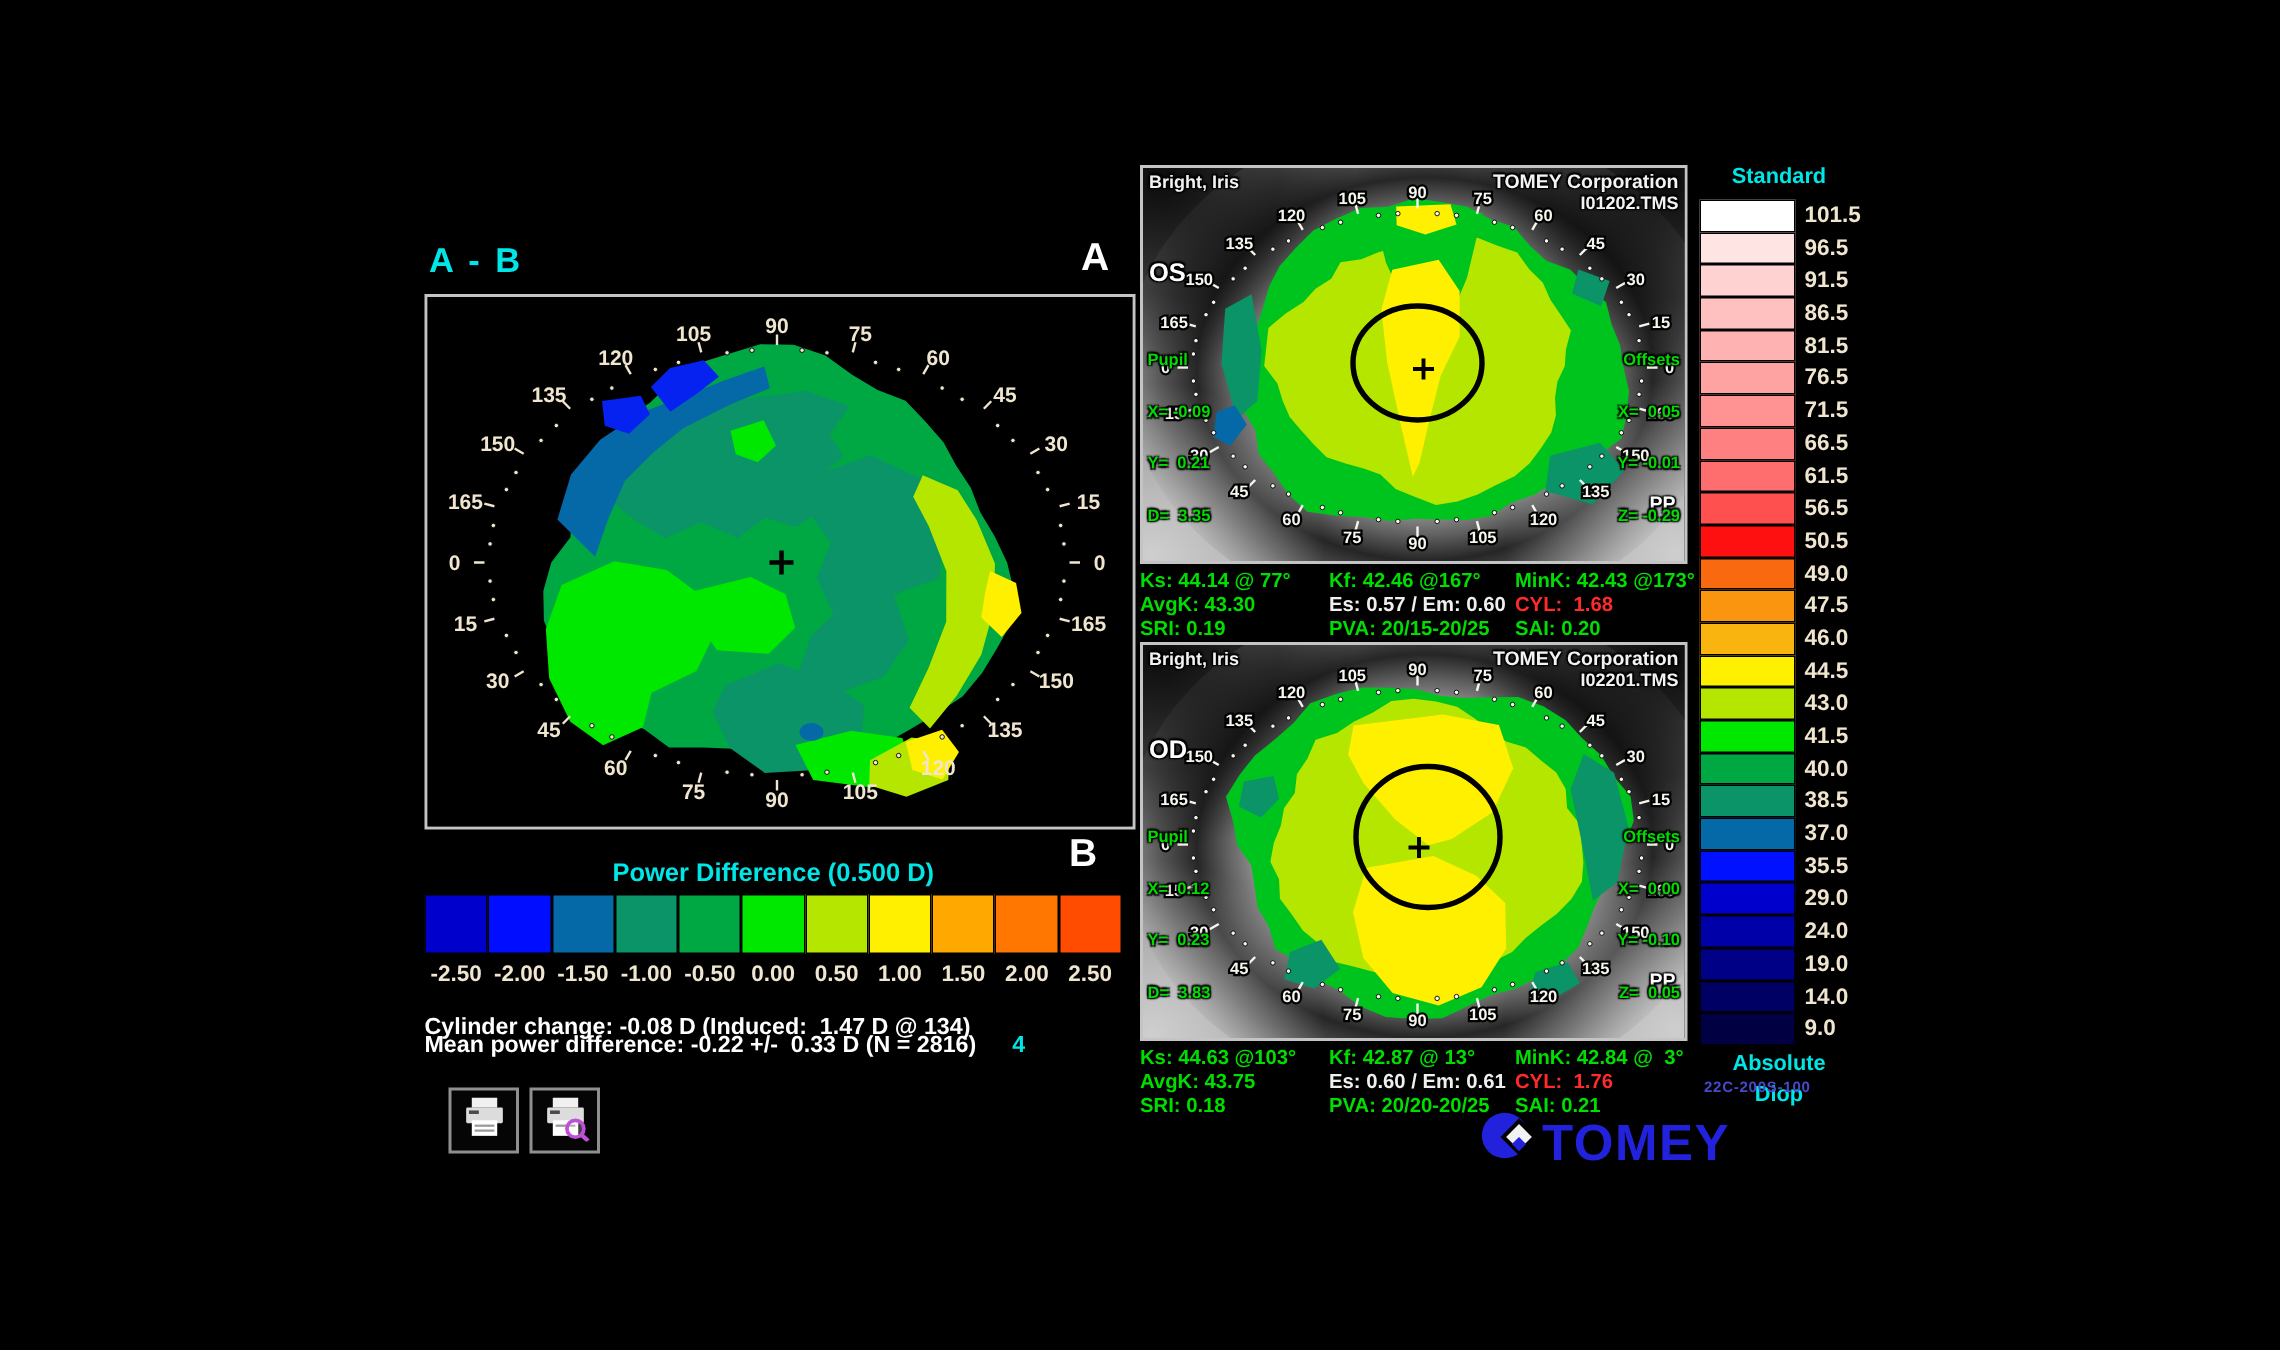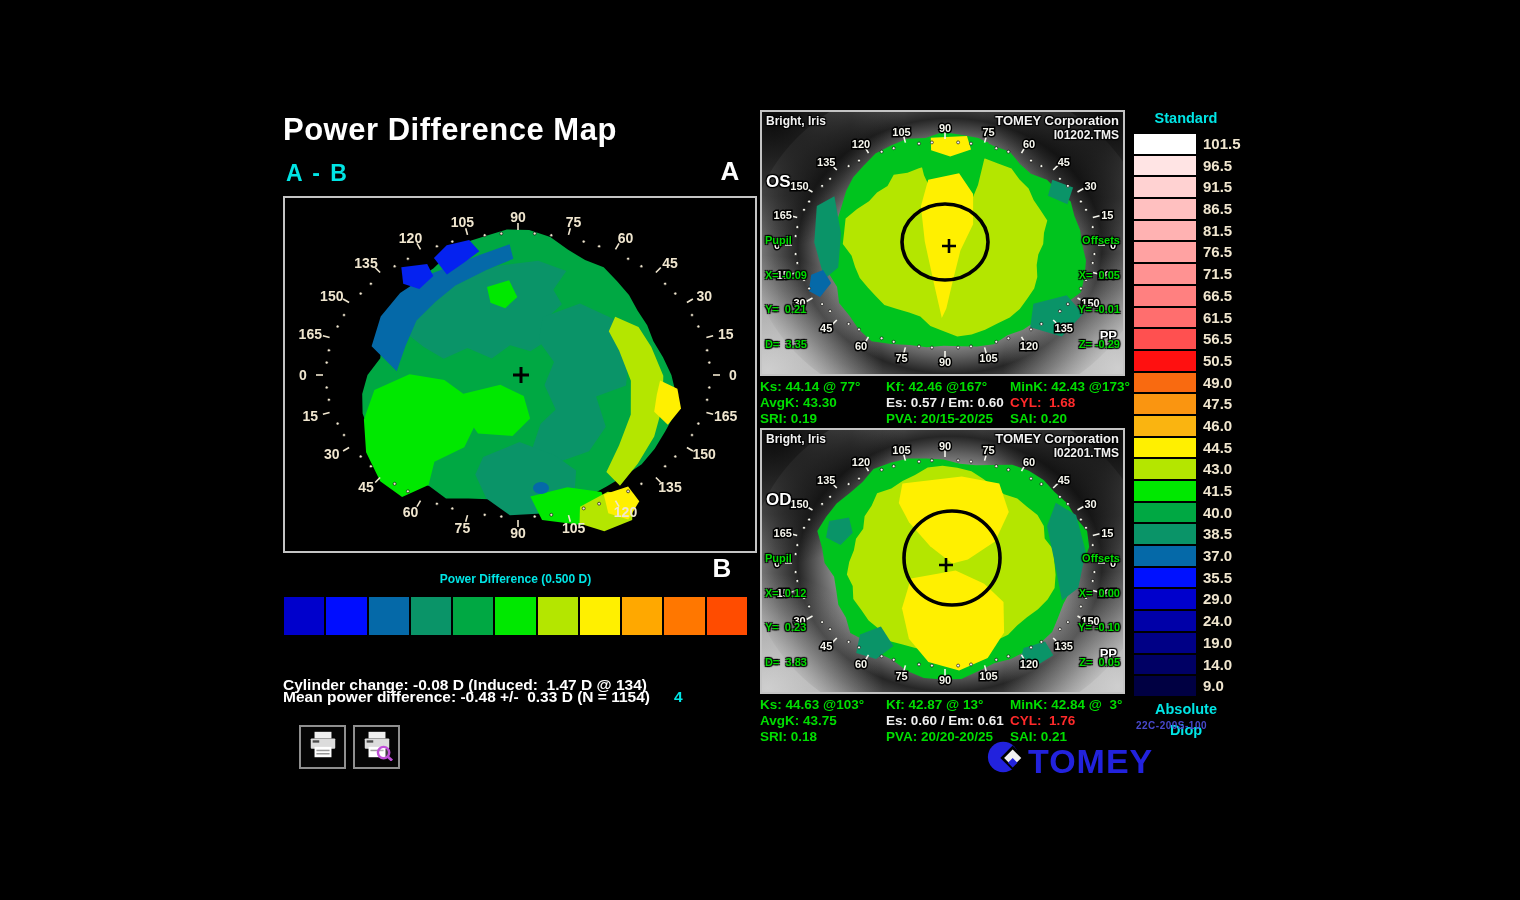--- a/index.html
+++ b/index.html
@@ -10,21 +10,21 @@
   #title{left:283px;top:112px;font-size:31px;font-weight:bold;color:#fff;letter-spacing:.5px;}
   #subtitle{left:286px;top:160px;font-size:23px;font-weight:bold;color:var(--cyan);letter-spacing:2px;}
 
   .frame{border:2px solid #c4c4c4;background:#000;box-sizing:content-box;}
   #main-map{left:283px;top:196px;width:470px;height:353px;}
 
   .map-letter{font-size:26px;font-weight:bold;color:#fff;width:36px;text-align:center;}
   #label-a{left:712px;top:156px;}
   #label-b{left:704px;top:553px;}
 
-  #power-scale-title{left:283px;top:572px;width:465px;text-align:center;color:var(--cyan);font-size:12px;font-weight:bold;}
+  #power-scale-title{left:283px;top:572px;width:465px;text-align:center;color:var(--cyan);font-size:17px;font-weight:bold;}
   #power-scale{left:283px;top:596px;width:465px;height:40px;display:flex;}
   .ps-cell{flex:1;border:1px solid #000;}
   #power-scale-labels{left:283px;top:641px;width:465px;display:flex;}
   .ps-lab{flex:1;text-align:center;font-size:15px;font-weight:bold;color:var(--cream);}
 
   .summary{left:283px;color:#fff;font-weight:bold;font-size:15.5px;white-space:pre;}
   #sum1{top:664px;margin-top:12px;}
   #sum2{top:688px;}
   #sum-count{color:var(--cyan);margin-left:24px;}
 
@@ -62,21 +62,20 @@
 
   #brand{left:986px;top:737px;display:flex;align-items:flex-end;}
   #brand-text{color:var(--brand);font-size:34px;font-weight:bold;letter-spacing:1px;margin-left:2px;}
   #model{left:1136px;top:720px;color:var(--model);font-size:10px;font-weight:bold;letter-spacing:.5px;}
 </style>
 </head>
 <body>
 
 <div class="stage">
 
-  <div class="abs" id="title">Power Difference Map</div>
   <div class="abs" id="subtitle">A - B</div>
 
   <div class="abs frame" id="main-map">
     <svg id="svg-main" width="470" height="353">
         <rect x="0" y="0" width="470" height="353" fill="#000"></rect>
         <path d="M386.4,177.0L391.0,196.3L389.8,216.0L380.0,233.7L369.7,250.7L356.7,266.3L339.2,277.9L321.6,288.4L303.8,298.3L281.8,298.9L260.8,295.9L242.2,296.2L223.7,297.2L203.9,301.2L183.6,300.4L161.0,300.4L144.5,288.2L124.6,280.0L111.7,264.6L96.8,250.5L84.5,234.2L77.6,215.6L77.2,196.0L82.5,177.0L95.3,160.2L96.5,143.1L104.3,127.4L110.6,110.9L120.2,95.6L132.0,81.1L148.3,70.5L162.7,56.7L179.9,44.4L200.5,38.0L221.8,31.5L244.2,31.9L265.3,39.0L283.1,51.8L300.1,62.0L318.7,69.2L331.9,83.0L344.0,96.9L352.5,112.5L362.2,127.2L368.4,143.3L378.0,159.3Z" fill="#00a843"></path>
         <path d="M118.7,133.3L147.0,98.2L177.7,79.4L213.3,67.7L253.2,62.7L281.3,72.9L268.3,91.7L276.9,106.2L258.9,123.0L267.4,139.1L245.5,153.3L225.1,147.2L206.8,160.6L182.5,150.1L158.7,160.7L138.8,149.1Z" fill="#0a9468"></path>
         <path d="M257.6,119.2L295.0,105.5L330.2,121.8L344.0,152.2L341.1,187.5L311.1,198.4L320.8,228.8L304.1,253.2L271.0,265.1L246.6,252.4L255.5,226.1L270.7,211.6L259.5,187.0L269.0,163.9L253.9,143.1Z" fill="#0a9468"></path>
         <path d="M198.2,259.0L234.5,244.1L269.8,257.3L291.1,272.4L289.2,299.9L261.3,315.2L224.9,317.3L201.4,300.5L190.3,276.5Z" fill="#0a9468"></path>
         <path d="M92.4,233.3L110.5,223.5L120.5,243.1L107.8,261.0L88.8,251.2Z" fill="#0a9468"></path>
@@ -202,23 +201,36 @@
       <div class="ps-cell" style="background: rgb(5, 105, 168);"></div>
       <div class="ps-cell" style="background: rgb(10, 148, 104);"></div>
       <div class="ps-cell" style="background: rgb(0, 168, 67);"></div>
       <div class="ps-cell" style="background: rgb(0, 232, 0);"></div>
       <div class="ps-cell" style="background: rgb(180, 230, 0);"></div>
       <div class="ps-cell" style="background: rgb(255, 240, 0);"></div>
       <div class="ps-cell" style="background: rgb(255, 168, 0);"></div>
       <div class="ps-cell" style="background: rgb(255, 119, 0);"></div>
       <div class="ps-cell" style="background: rgb(255, 76, 0);"></div>
     </div>
+  <div class="abs" id="power-scale-labels">
+      <div class="ps-lab">-2.50</div>
+      <div class="ps-lab">-2.00</div>
+      <div class="ps-lab">-1.50</div>
+      <div class="ps-lab">-1.00</div>
+      <div class="ps-lab">-0.50</div>
+      <div class="ps-lab">0.00</div>
+      <div class="ps-lab">0.50</div>
+      <div class="ps-lab">1.00</div>
+      <div class="ps-lab">1.50</div>
+      <div class="ps-lab">2.00</div>
+      <div class="ps-lab">2.50</div>
+    </div>
 
   <div class="abs summary" id="sum1">Cylinder change: -0.08 D (Induced:  1.47 D @ 134)</div>
-  <div class="abs summary" id="sum2"><span>Mean power difference: -0.48 +/-  0.33 D (N = 1154)</span><span id="sum-count">4</span></div>
+  <div class="abs summary" id="sum2"><span>Mean power difference: -0.22 +/-  0.33 D (N = 2816)</span><span id="sum-count">4</span></div>
 
   <div class="abs btn" id="btn-print">
     <span>
       <svg viewBox="0 0 36 34" width="36" height="32">
         <rect x="9" y="3" width="18" height="7" fill="#f0f0f0"></rect>
         <rect x="5" y="10" width="26" height="11" rx="1" fill="#dcdcdc"></rect>
         <rect x="7" y="12" width="7" height="2.5" fill="#4a4a4a"></rect>
         <rect x="9" y="19" width="18" height="11" fill="#fff"></rect>
         <rect x="11" y="22" width="14" height="1.6" fill="#9a9a9a"></rect>
         <rect x="11" y="25.5" width="14" height="1.6" fill="#9a9a9a"></rect>

